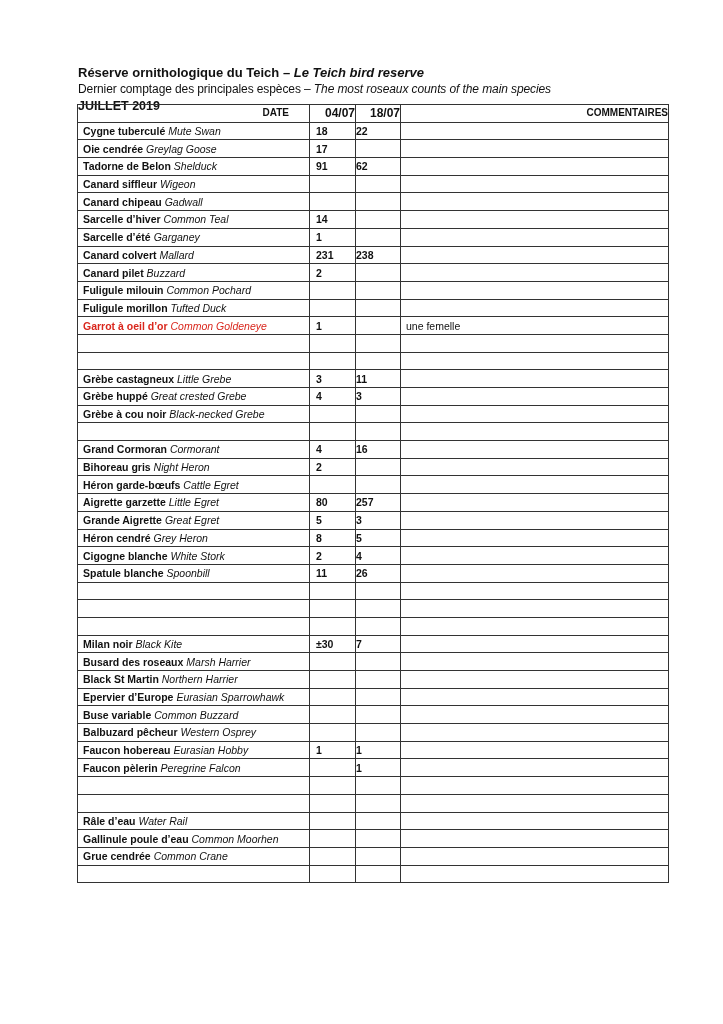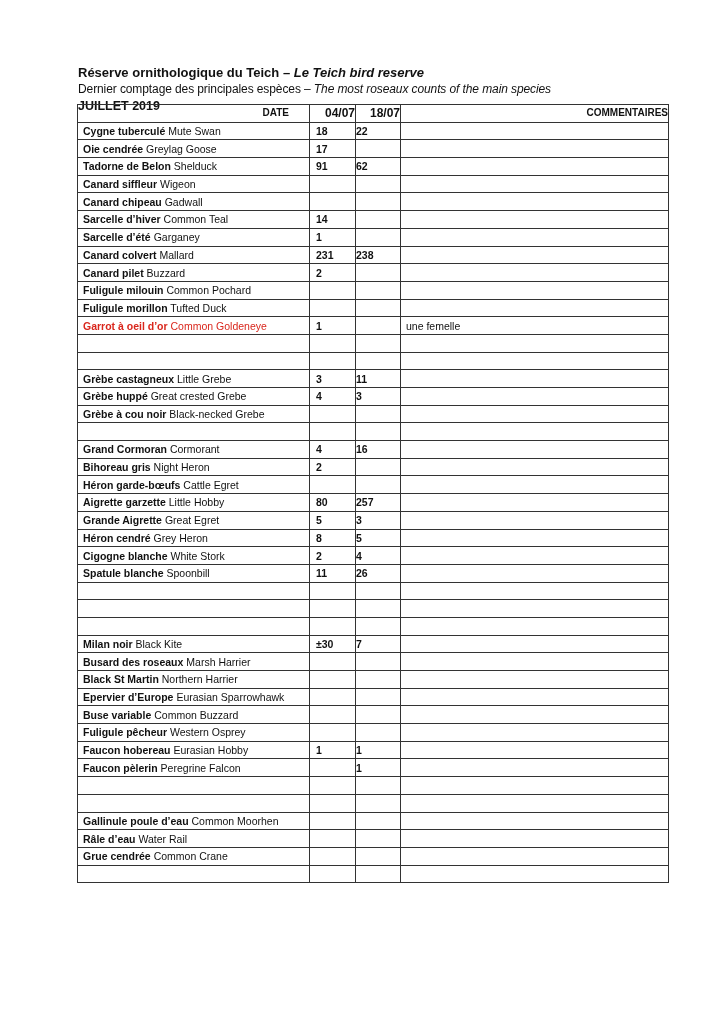--- a/index.html
+++ b/index.html
@@ -23,21 +23,21 @@
       border: 1px solid #333;
       height: 16.7px; padding: 0 0 0 5px;
       font-size: 10.5px; line-height: 16px; white-space: nowrap; overflow: hidden;
       text-align: left; vertical-align: middle;
     }
     th { font-weight: bold; text-align: right; }
     th.date-h { text-align: right; padding-right: 20px; font-size: 10px; }
     th.d-col { font-size: 12px; padding-left: 4px; }
     th.c-col { font-size: 10px; margin-top: 24px; }
     td.name .fr { font-weight: bold; }
-    td.name .en { }
+    td.name .en { font-style: italic; }
     td.v1 { font-weight: bold; padding-left: 6px; }
     td.v2 { font-weight: bold; padding-left: 0; padding-right: 6px; }
     td.com { font-size: 10.5px; }
     tr.highlight td.name { color: #d9261c; }
     col.c-name { width: 232px; }
     col.c-d1 { width: 46px; }
     col.c-d2 { width: 45px; }
     col.c-com { width: 268px; }
   </style>
 </head>
@@ -185,21 +185,21 @@
         <td class="v2"></td>
         <td class="com"></td>
       </tr>
       <tr>
         <td class="name"><span class="fr">Héron garde-bœufs</span> <span class="en">Cattle Egret</span></td>
         <td class="v1"></td>
         <td class="v2"></td>
         <td class="com"></td>
       </tr>
       <tr>
-        <td class="name"><span class="fr">Aigrette garzette</span> <span class="en">Little Hobby</span></td>
+        <td class="name"><span class="fr">Aigrette garzette</span> <span class="en">Little Egret</span></td>
         <td class="v1">80</td>
         <td class="v2">257</td>
         <td class="com"></td>
       </tr>
       <tr>
         <td class="name"><span class="fr">Grande Aigrette</span> <span class="en">Great Egret</span></td>
         <td class="v1">5</td>
         <td class="v2">3</td>
         <td class="com"></td>
       </tr>
@@ -263,21 +263,21 @@
         <td class="v2"></td>
         <td class="com"></td>
       </tr>
       <tr>
         <td class="name"><span class="fr">Buse variable</span> <span class="en">Common Buzzard</span></td>
         <td class="v1"></td>
         <td class="v2"></td>
         <td class="com"></td>
       </tr>
       <tr>
-        <td class="name"><span class="fr">Fuligule pêcheur</span> <span class="en">Western Osprey</span></td>
+        <td class="name"><span class="fr">Balbuzard pêcheur</span> <span class="en">Western Osprey</span></td>
         <td class="v1"></td>
         <td class="v2"></td>
         <td class="com"></td>
       </tr>
       <tr>
         <td class="name"><span class="fr">Faucon hobereau</span> <span class="en">Eurasian Hobby</span></td>
         <td class="v1">1</td>
         <td class="v2">1</td>
         <td class="com"></td>
       </tr>
@@ -293,27 +293,27 @@
         <td class="v2"></td>
         <td class="com"></td>
       </tr>
       <tr>
         <td class="name"><span class="fr"></span><span class="en"></span></td>
         <td class="v1"></td>
         <td class="v2"></td>
         <td class="com"></td>
       </tr>
       <tr>
+        <td class="name"><span class="fr">Râle d’eau</span> <span class="en">Water Rail</span></td>
+        <td class="v1"></td>
+        <td class="v2"></td>
+        <td class="com"></td>
+      </tr>
+      <tr>
         <td class="name"><span class="fr">Gallinule poule d’eau</span> <span class="en">Common Moorhen</span></td>
-        <td class="v1"></td>
-        <td class="v2"></td>
-        <td class="com"></td>
-      </tr>
-      <tr>
-        <td class="name"><span class="fr">Râle d’eau</span> <span class="en">Water Rail</span></td>
         <td class="v1"></td>
         <td class="v2"></td>
         <td class="com"></td>
       </tr>
       <tr>
         <td class="name"><span class="fr">Grue cendrée</span> <span class="en">Common Crane</span></td>
         <td class="v1"></td>
         <td class="v2"></td>
         <td class="com"></td>
       </tr>

